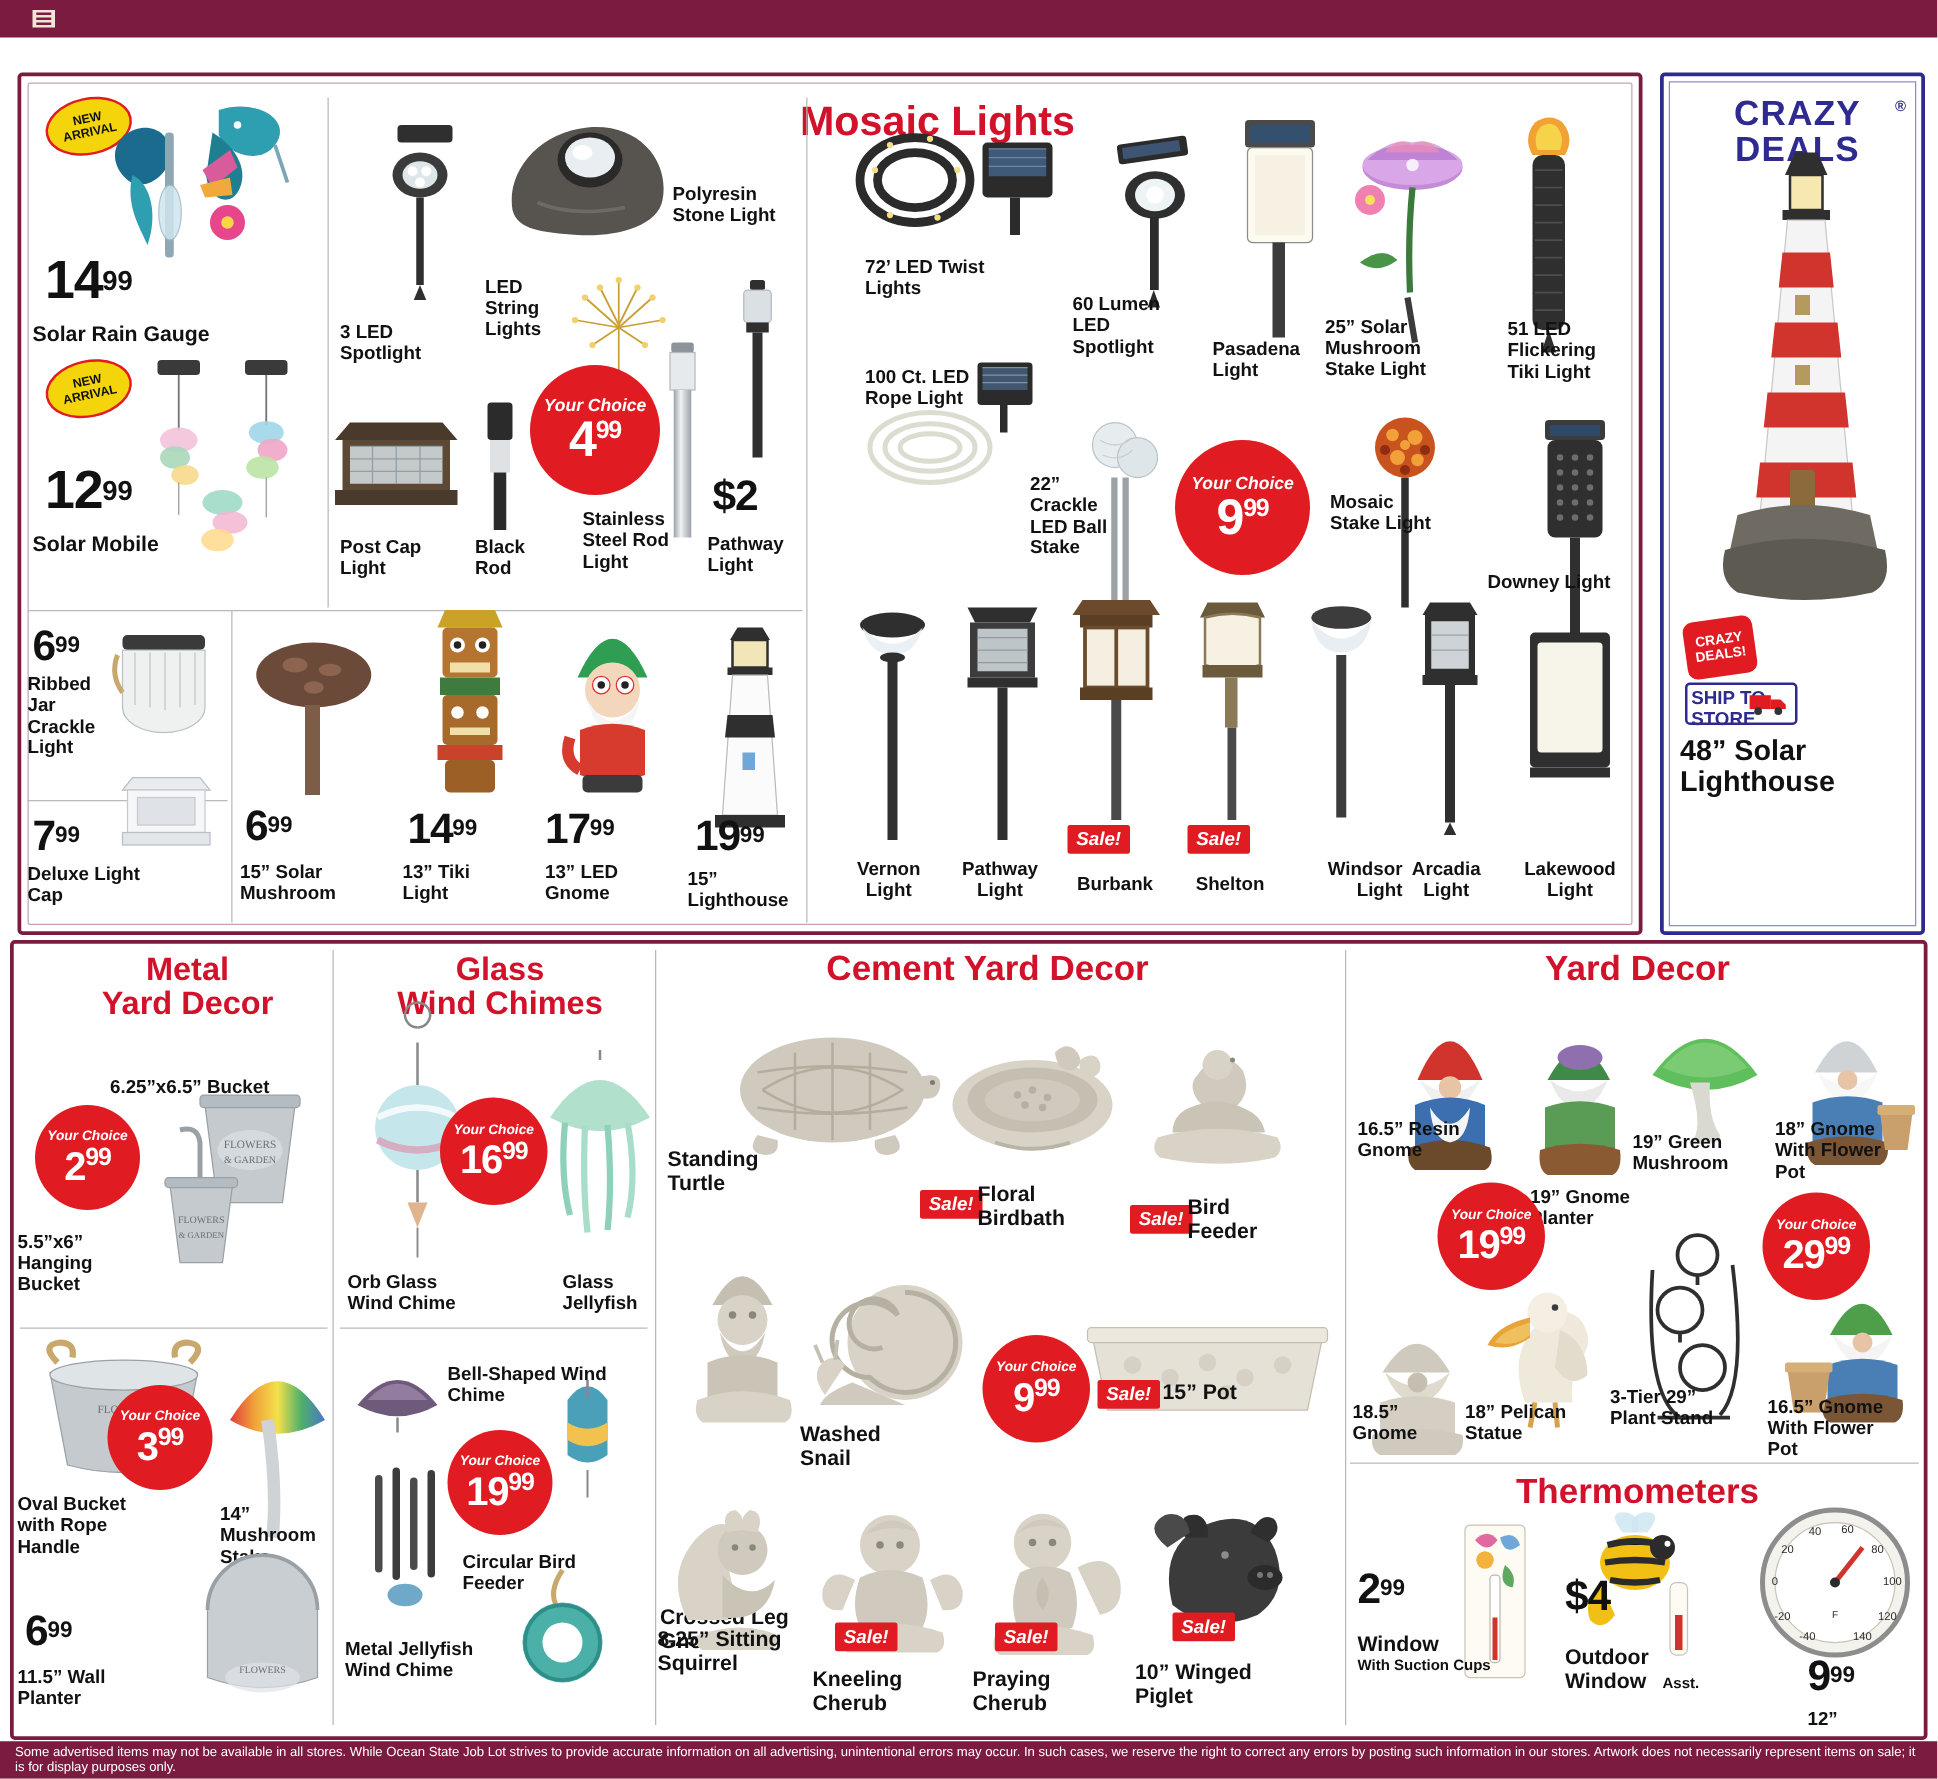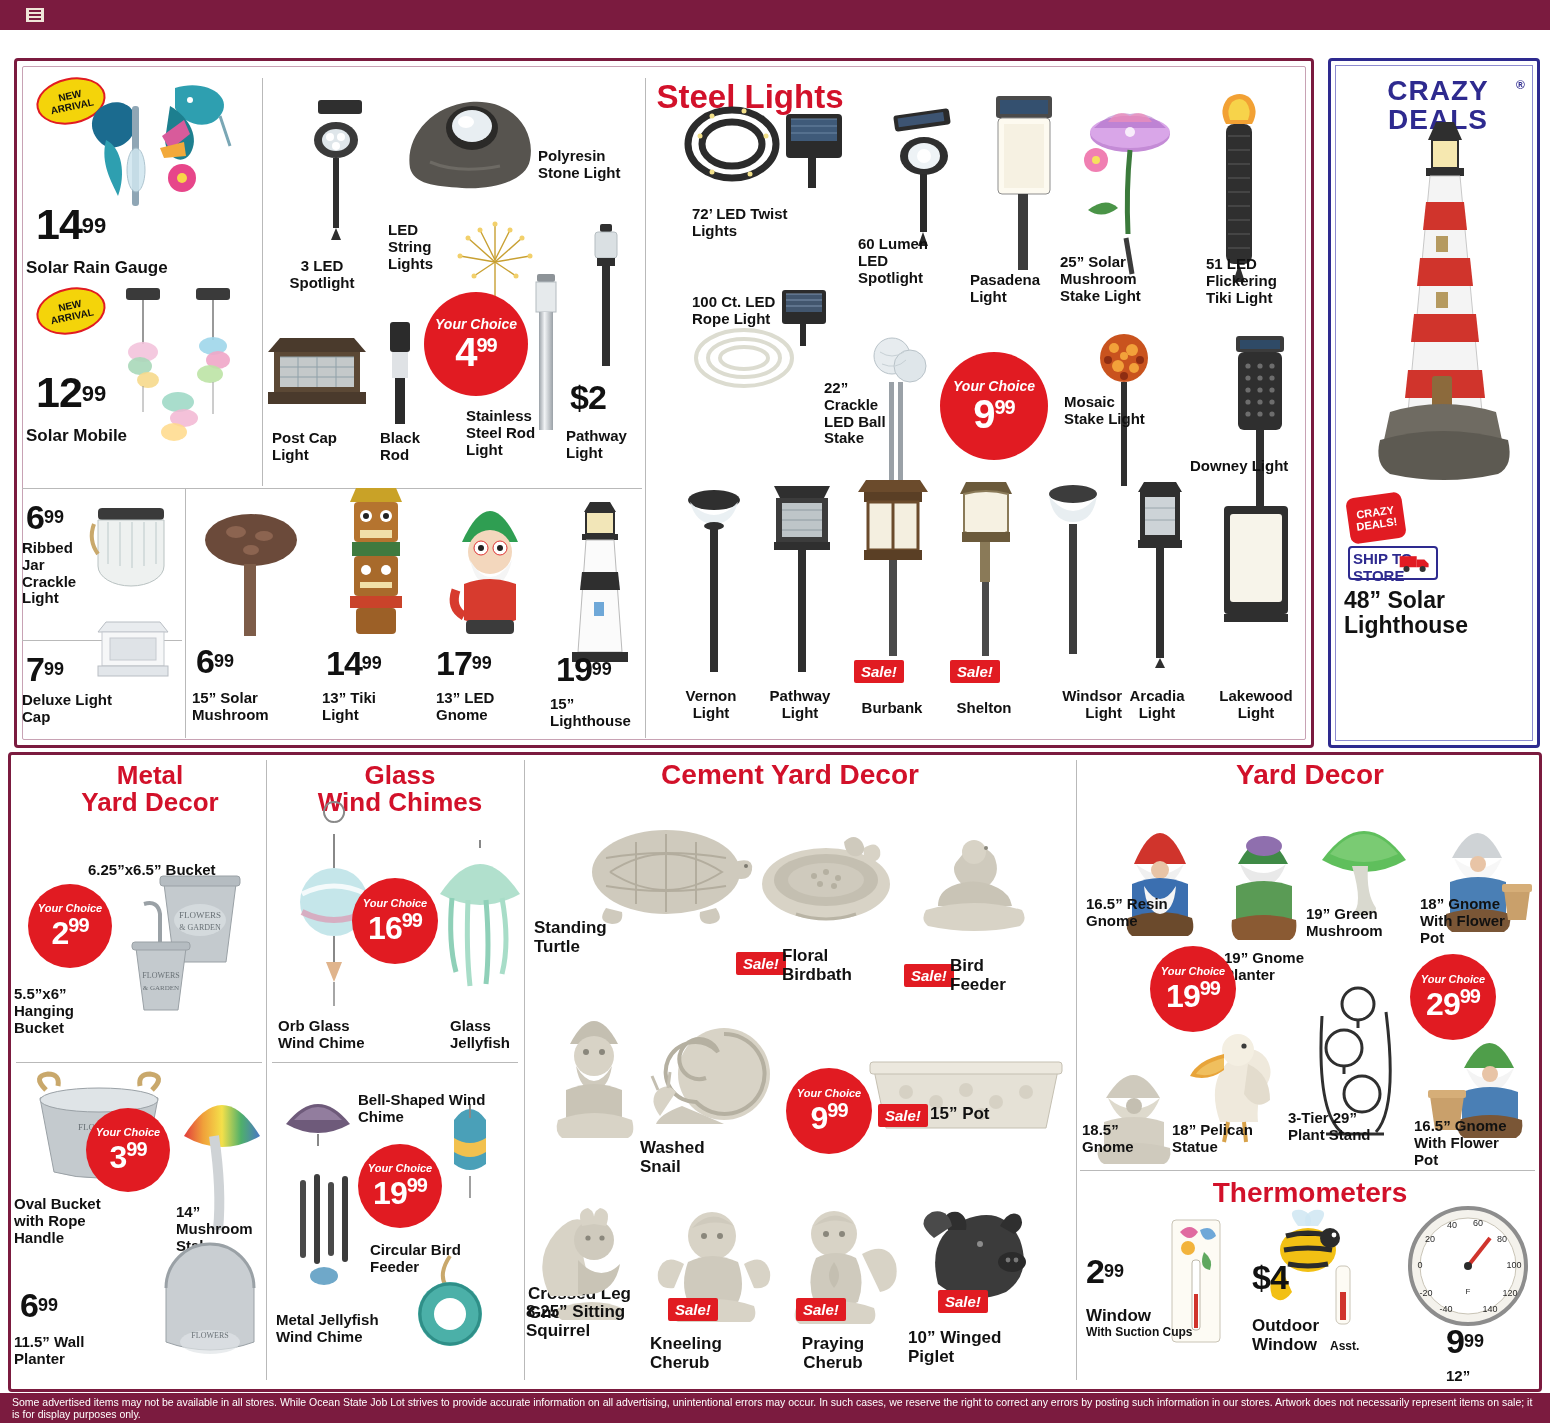--- a/index.html
+++ b/index.html
@@ -158,21 +158,21 @@
     <div class="menu">
         <i></i>
         <i></i>
         <i></i>
       </div>
   </div>
 
   <div class="solar-frame">
     <div class="inner"></div>
   </div>
-  <div class="sec-title title-solar">Steel Lights</div>
+  <div class="sec-title title-solar">Mosaic Lights</div>
 
   <div class="divider-v" style="left:262px; top:78px; height:408px;"></div>
   <div class="divider-v" style="left:645px; top:78px; height:660px;"></div>
   <div class="divider-v" style="left:185px; top:488px; height:250px;"></div>
   <div class="divider-h" style="left:22px; top:488px; width:620px;"></div>
   <div class="divider-h" style="left:22px; top:640px; width:160px;"></div>
 
   <div class="newarrival" style="left:36px; top:78px;">
     <div class="inner2">NEW ARRIVAL</div>
   </div>
@@ -245,21 +245,21 @@
   <svg class="art" style="left:296px; top:92px;" width="90" height="150" viewBox="0 0 90 150">
     <rect x="22" y="8" width="44" height="14" rx="3" fill="#2f2f2f"></rect>
     <ellipse cx="40" cy="48" rx="22" ry="18" fill="#3a3a3a"></ellipse>
     <ellipse cx="40" cy="48" rx="14" ry="11" fill="#dfe6ea"></ellipse>
     <circle cx="34" cy="45" r="4" fill="#fff"></circle>
     <circle cx="45" cy="45" r="4" fill="#fff"></circle>
     <circle cx="40" cy="54" r="4" fill="#fff"></circle>
     <rect x="37" y="66" width="6" height="70" fill="#2f2f2f"></rect>
     <path d="M40 136 l-5 12 h10z" fill="#2f2f2f"></path>
   </svg>
-  <div class="lbl" style="left:272px; top:258px; width:100px;text-align:center;">3 LED Spotlight</div>
+  <div class="lbl" style="left:272px; top:258px; width:100px;">3 LED Spotlight</div>
 
   <svg class="art" style="left:400px; top:88px;" width="140" height="110" viewBox="0 0 140 110">
     <path d="M10 80 C5 50 30 18 70 14 C112 10 136 42 130 72 C126 94 90 102 62 100 C34 98 14 96 10 80z" fill="#57544f"></path>
     <ellipse cx="72" cy="40" rx="26" ry="22" fill="#2b2a28"></ellipse>
     <ellipse cx="72" cy="38" rx="20" ry="16" fill="#e8eef2"></ellipse>
     <ellipse cx="66" cy="34" rx="8" ry="6" fill="#fff"></ellipse>
     <path d="M30 74 q28 12 70 4" stroke="#6d6a64" stroke-width="3" fill="none"></path>
   </svg>
   <div class="lbl" style="left:538px; top:148px; width:110px;">Polyresin Stone Light</div>
 
@@ -878,21 +878,21 @@
     <circle cx="62" cy="34" r="23" fill="#d8d3c6"></circle>
     <path d="M42 26 q20 -20 40 -2 q-20 -8 -40 2z" fill="#cfcabd"></path>
     <circle cx="54" cy="34" r="3" fill="#8a877c"></circle>
       <circle cx="70" cy="34" r="3" fill="#8a877c"></circle>
     <path d="M44 58 q20 -10 40 0 q10 22 2 44 q-22 10 -44 0 q-8 -22 2 -44z" fill="#cfcabd"></path>
     <path d="M62 62 q-10 14 0 26 q10 -12 0 -26z" fill="#c4bfb1"></path>
     <path d="M90 54 q26 -14 34 10 q4 24 -16 28" fill="#d8d3c6"></path>
     <path d="M24 108 q40 -14 78 0 q4 12 -4 16 h-70 q-8 -4 -4 -16z" fill="#d8d3c6"></path>
   </svg>
   <div class="saletag" style="left:796px; top:1298px;">Sale!</div>
-  <div class="lbl big" style="left:778px; top:1334px; width:110px;text-align:center;">Praying Cherub</div>
+  <div class="lbl big" style="left:778px; top:1334px; width:110px;">Praying Cherub</div>
 
   <svg class="art" style="left:908px; top:1192px;" width="140" height="130" viewBox="0 0 140 130">
     <path d="M30 92 q-12 -48 26 -64 q40 -16 56 20 q12 34 -14 52 q-38 16 -68 -8z" fill="#3b3b3b"></path>
     <path d="M40 38 q-8 -20 10 -18 q10 4 8 18z" fill="#2f2f2f"></path>
     <path d="M92 34 q10 -18 20 -10 q6 10 -6 18z" fill="#2f2f2f"></path>
     <ellipse cx="104" cy="70" rx="14" ry="10" fill="#2b2b2b"></ellipse>
     <circle cx="100" cy="68" r="2.4" fill="#777"></circle>
       <circle cx="108" cy="68" r="2.4" fill="#777"></circle>
     <path d="M26 46 q-20 -16 -2 -26 q16 -4 20 14z" fill="#4a4a4a"></path>
     <circle cx="72" cy="52" r="3" fill="#8c8c8c"></circle>

